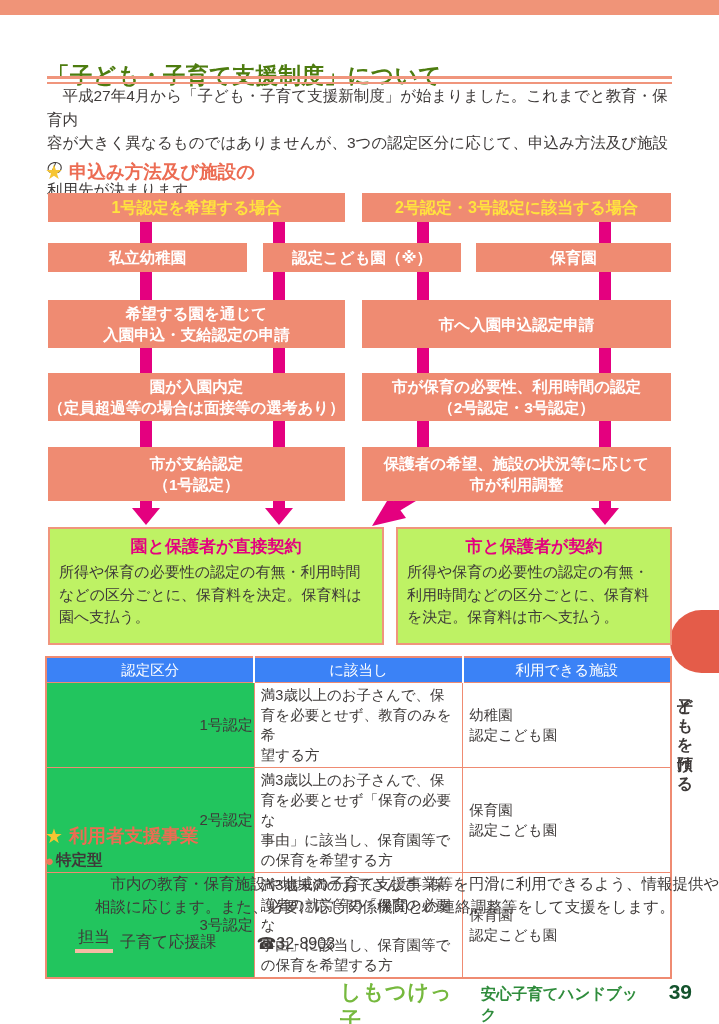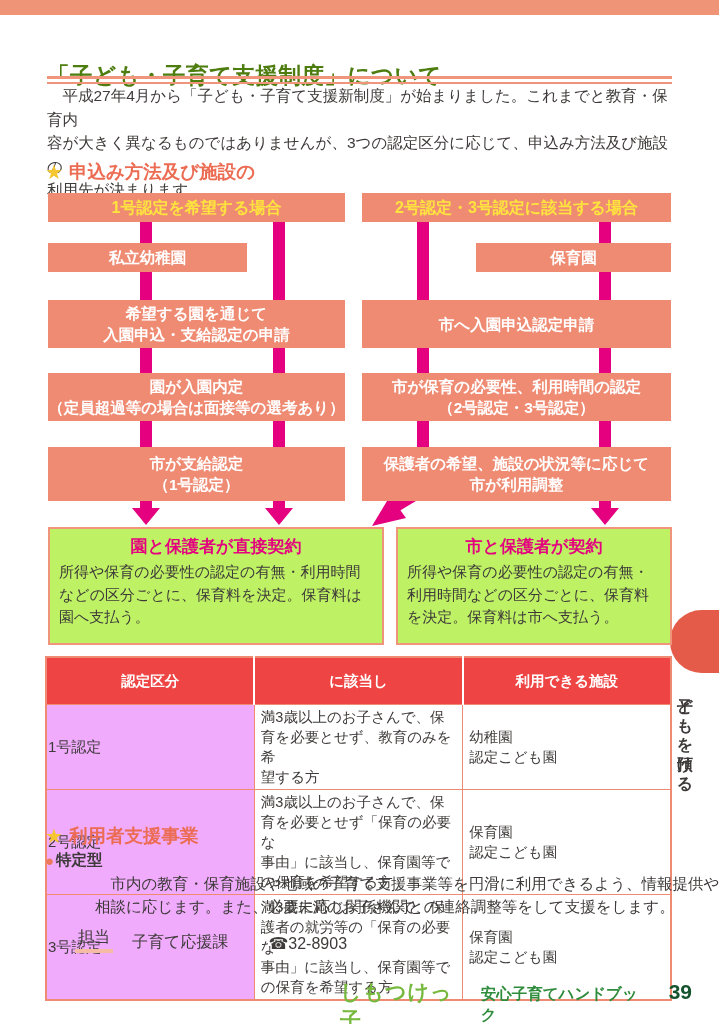--- a/index.html
+++ b/index.html
@@ -32,39 +32,39 @@
 
   .result{position:absolute;top:527px;height:118px;background:#bef264;
     border:2px solid #F0957C;box-sizing:border-box;z-index:1;}
   .result-left{left:48px;width:336px;}
   .result-right{left:396px;width:276px;}
   .result h3{margin:6px 0 3px;text-align:center;color:#E4007F;font-size:17px;font-weight:700;}
   .result p{margin:0;padding:0 9px;font-size:15px;line-height:22.5px;white-space:pre-line;}
 
   .cert-table{position:absolute;left:45px;top:656px;border-collapse:collapse;
     width:627px;table-layout:fixed;border:2px solid #EF8B72;}
-  .cert-table th{background:#ef4444;color:#fff;font-size:14.5px;font-weight:700;
-    height:24px;padding:11px;}
+  .cert-table th{background:#3b82f6;color:#fff;font-size:14.5px;font-weight:400;
+    height:24px;padding:0;}
   .cert-table th + th{border-left:2px solid #fff;}
   .cert-table td{border:1px solid #EF8B72;font-size:14.5px;vertical-align:middle;}
-  .cert-table td.cat{background:#f0abfc;text-align:left;font-size:15px;width:96px;}
+  .cert-table td.cat{background:#22c55e;text-align:right;font-size:15px;width:96px;}
   .cert-table td.target{width:397px;padding:2px 6px;line-height:20px;white-space:pre-line;}
   .cert-table td.fac{width:134px;padding:2px 6px;line-height:20px;white-space:pre-line;}
   .cert-table tr.r{height:43px;}
 
   .type-line{position:absolute;left:45px;top:850px;display:flex;align-items:center;gap:2px;}
   .type-line .bullet{color:#EC7A5A;font-size:15px;line-height:1;}
   .type-line .type-label{font-size:15.5px;font-weight:700;}
 
   .support-body{position:absolute;left:47px;top:872px;width:626px;margin:0;
     font-size:15.5px;line-height:23px;white-space:pre-line;padding-left:48px;}
 
   .contact{position:absolute;left:75px;top:918px;font-size:16px;display:flex;align-items:flex-end;}
   .contact .tanto{border-bottom:4px solid #F6BBA4;padding:0 3px 1px;}
-  .contact .dept{margin-left:19px;}
+  .contact .dept{margin-left:7px;}
   .contact .phone{margin-left:40px;margin-top:16px;}
 
   .footer{position:absolute;left:340px;top:978px;width:352px;display:flex;
     align-items:baseline;justify-content:flex-end;}
   .footer .logo{font-size:21px;font-weight:700;color:#76B93E;letter-spacing:1px;}
   .footer .handbook{font-size:15.5px;font-weight:700;color:#2F8C3C;margin-left:7px;}
   .footer .pagenum{font-size:21px;font-weight:700;color:#14532d;margin-left:16px;}
 
   .side-tab{position:absolute;top:610px;right:0;width:49px;height:63px;
     background:#E45C49;border-radius:34px 0 0 34px;}
@@ -104,20 +104,21 @@
         <polygon points="265,315 293,315 279,332"></polygon>
         <polygon points="591,315 619,315 605,332"></polygon>
         <polygon points="390,303 406,325 372,333"></polygon>
       </g>
     </svg>
 
     <div class="fbox case" style="left:48px;top:0;width:297px;height:29px;">1号認定を希望する場合</div>
     <div class="fbox case" style="left:362px;top:0;width:309px;height:29px;">2号認定・3号認定に該当する場合</div>
 
     <div class="fbox" style="left:48px;top:50px;width:199px;height:29px;">私立幼稚園</div>
+    <div class="fbox" style="left:263px;top:50px;width:198px;height:29px;">認定こども園（※）</div>
     <div class="fbox" style="left:476px;top:50px;width:195px;height:29px;">保育園</div>
 
     <div class="fbox" style="left:48px;top:107px;width:297px;height:48px;">希望する園を通じて
 入園申込・支給認定の申請</div>
     <div class="fbox" style="left:362px;top:107px;width:309px;height:48px;">市へ入園申込認定申請</div>
 
     <div class="fbox" style="left:48px;top:180px;width:297px;height:48px;">園が入園内定
 （定員超過等の場合は面接等の選考あり）</div>
     <div class="fbox" style="left:362px;top:180px;width:309px;height:48px;">市が保育の必要性、利用時間の認定
 （2号認定・3号認定）</div>

